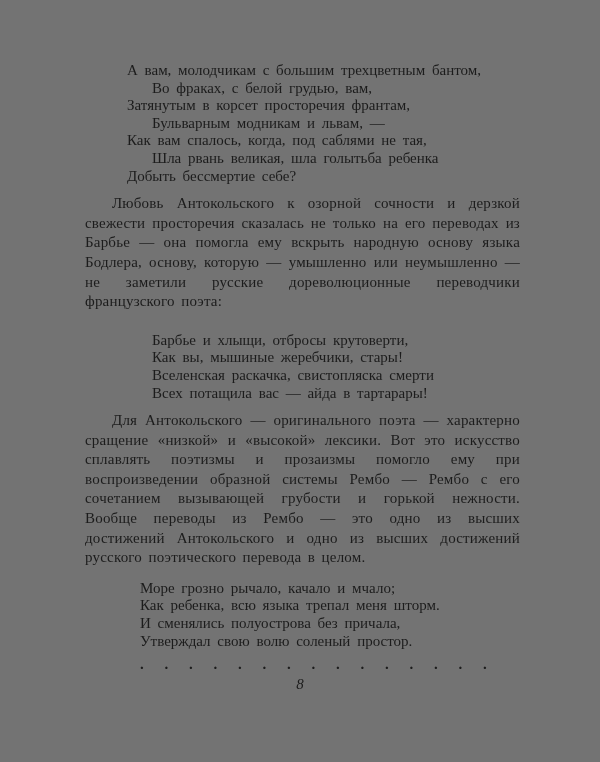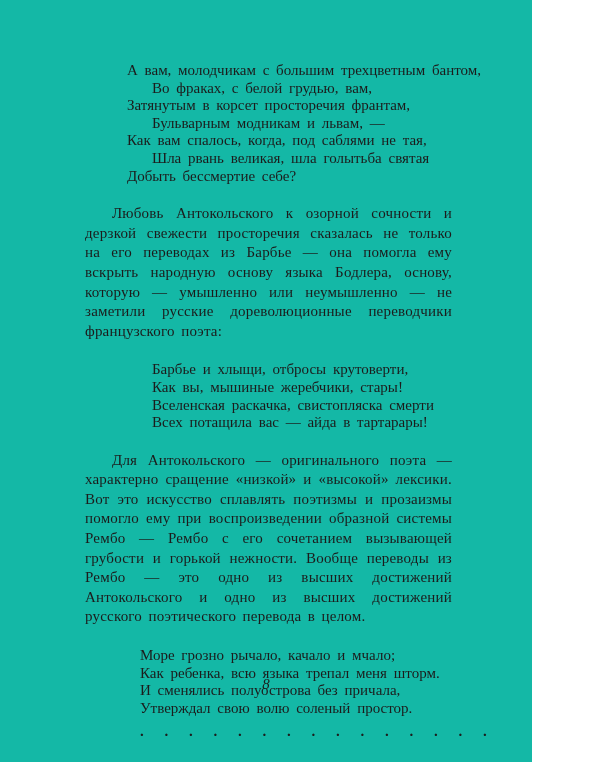--- a/index.html
+++ b/index.html
@@ -5,38 +5,38 @@
   * { margin: 0; padding: 0; box-sizing: border-box; }
   html, body { background: #ffffff; }
   body {
     width: 600px;
     height: 762px;
     font-family: "Liberation Serif", "DejaVu Serif", serif;
     color: #1c1c1c;
   }
   .page {
     position: relative;
-    width: 532px;
+    width: 600px;
     height: 762px;
-    background: #14b8a6;
+    background: #737373;
     padding: 62px 80px 0 85px;
     overflow: hidden;
   }
   .verse {
     font-size: 15px;
     line-height: 17.6px;
     word-spacing: 3px;
     white-space: nowrap;
   }
   .verse-1 { margin-left: 42px; }
   .verse-1 .vline:nth-child(even) { margin-left: 25px; }
   .verse-2 { margin-left: 67px; margin-top: 20px; }
-  .verse-3 { margin-left: 55px; margin-top: 20px; }
+  .verse-3 { margin-left: 55px; margin-top: 12px; }
   .prose {
-    margin-top: 19px;
+    margin-top: 9px;
     font-size: 15px;
     line-height: 19.6px;
     text-align: justify;
     text-indent: 27px;
     word-spacing: 2.5px;
     letter-spacing: 0.2px;
   }
   .dots-line {
     margin-left: 55px;
     margin-top: 6px;
@@ -60,21 +60,21 @@
 <body>
 
 <div class="page">
 
   <div class="verse verse-1">
     <div class="vline">А вам, молодчикам с большим трехцветным бантом,</div>
     <div class="vline">Во фраках, с белой грудью, вам,</div>
     <div class="vline">Затянутым в корсет просторечия франтам,</div>
     <div class="vline">Бульварным модникам и львам, —</div>
     <div class="vline">Как вам спалось, когда, под саблями не тая,</div>
-    <div class="vline">Шла рвань великая, шла голытьба святая</div>
+    <div class="vline">Шла рвань великая, шла голытьба ребенка</div>
     <div class="vline">Добыть бессмертие себе?</div>
   </div>
 
   <p class="prose">Любовь Антокольского к озорной сочности и дерзкой свежести просторечия сказалась не только на его переводах из Барбье — она помогла ему вскрыть народную основу языка Бодлера, основу, которую — умышленно или неумышленно — не заметили русские дореволюционные переводчики французского поэта:</p>
 
   <div class="verse verse-2">
     <div class="vline">Барбье и хлыщи, отбросы крутоверти,</div>
     <div class="vline">Как вы, мышиные жеребчики, стары!</div>
     <div class="vline">Вселенская раскачка, свистопляска смерти</div>
     <div class="vline">Всех потащила вас — айда в тартарары!</div>

